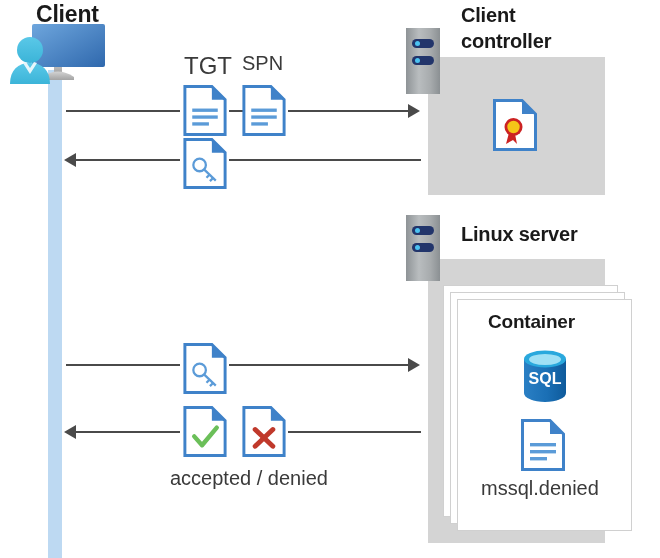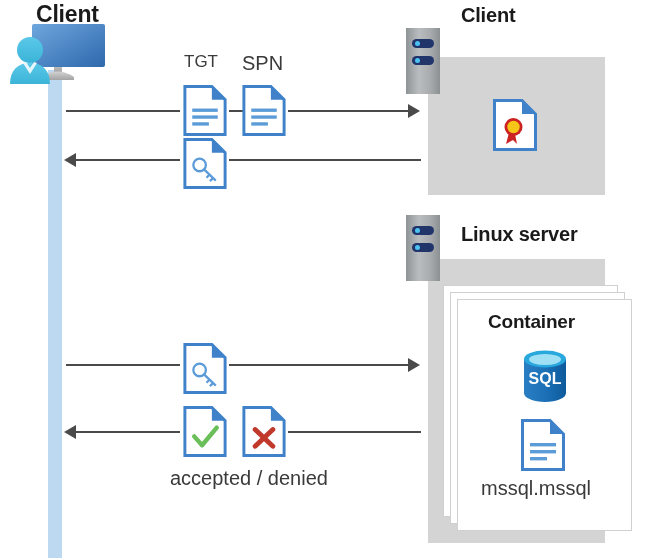--- a/index.html
+++ b/index.html
@@ -46,21 +46,21 @@
     font-size: 20px;
     line-height: 26px;
   }
   #container-title {
     left: 488px; top: 310px;
     font-size: 19px;
     line-height: 24px;
   }
   #tgt-label {
     left: 184px; top: 52px;
-    font-size: 17px;
+    font-size: 24px;
   }
   #spn-label {
     left: 242px; top: 52px;
     font-size: 20px;
     text-align: right;
   }
   #accepted-denied-label {
     left: 146px; top: 467px;
     font-size: 20px;
     margin-left: 24px;
@@ -187,20 +187,21 @@
   <div class="abs server-rack" id="dc-rack">
     <div class="rack-bar" style="top:11px;">
         <div class="rack-dot"></div>
       </div>
     <div class="rack-bar" style="top:28px;">
         <div class="rack-dot"></div>
       </div>
   </div>
   <div class="abs title-bold" id="dc-title">
     <div>Client</div>
+    <div>controller</div>
   </div>
 
   <div class="abs" style="left:493px; top:99px; width:44px; height:52px;">
     <svg width="44" height="52" viewBox="0 0 44 52">
       <path d="M1.5 1.5 H29 L42.5 15 V50.5 H1.5 Z" fill="#ffffff" stroke="#3f82c9" stroke-width="3"></path>
       <path d="M29 1.5 L42.5 15 H29 Z" fill="#3f82c9"></path>
 
       <path d="M17 30 L13 45 L20 41 L24 45 L21 30 Z" fill="#cc2222"></path>
 
       <circle cx="20.5" cy="28" r="9" fill="#cc2222"></circle>
@@ -238,21 +239,21 @@
 
   <div class="abs" style="left:521px; top:419px; width:44px; height:52px;">
     <svg width="44" height="52" viewBox="0 0 44 52">
       <path d="M1.5 1.5 H29 L42.5 15 V50.5 H1.5 Z" fill="#ffffff" stroke="#3f82c9" stroke-width="3"></path>
       <path d="M29 1.5 L42.5 15 H29 Z" fill="#3f82c9"></path>
       <rect x="9" y="24" width="26" height="3.4" fill="#5b9bd8"></rect>
       <rect x="9" y="31" width="26" height="3.4" fill="#5b9bd8"></rect>
       <rect x="9" y="38" width="17" height="3.4" fill="#5b9bd8"></rect>
     </svg>
   </div>
-  <div class="abs label-plain" id="keytab-label">mssql.mssql</div>
+  <div class="abs label-plain" id="keytab-label">mssql.denied</div>
 
   <div class="abs arrow-line" style="left:66px; top:110px; width:114px;"></div>
   <div class="abs arrow-line" style="left:229px; top:110px; width:14px;"></div>
   <div class="abs arrow-line" style="left:288px; top:110px; width:120px;"></div>
   <div class="abs arrow-head-right" style="left:408px; top:104px;"></div>
 
   <div class="abs label-plain" id="tgt-label">TGT</div>
   <div class="abs label-plain" id="spn-label">SPN</div>
 
   <div class="abs" style="left:183px; top:85px; width:44px; height:51px;">

